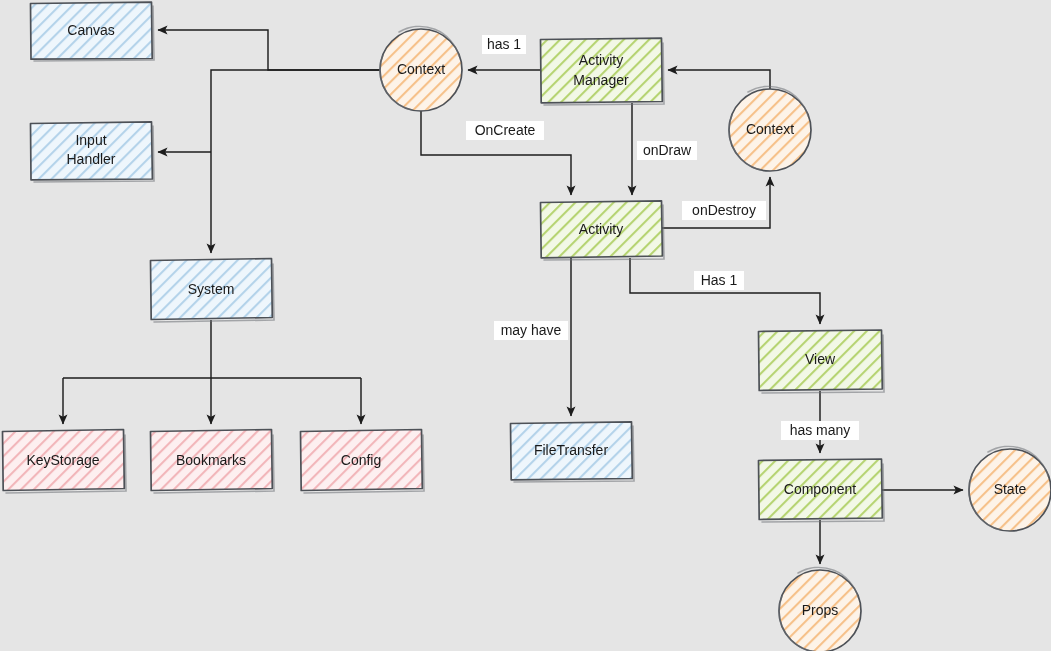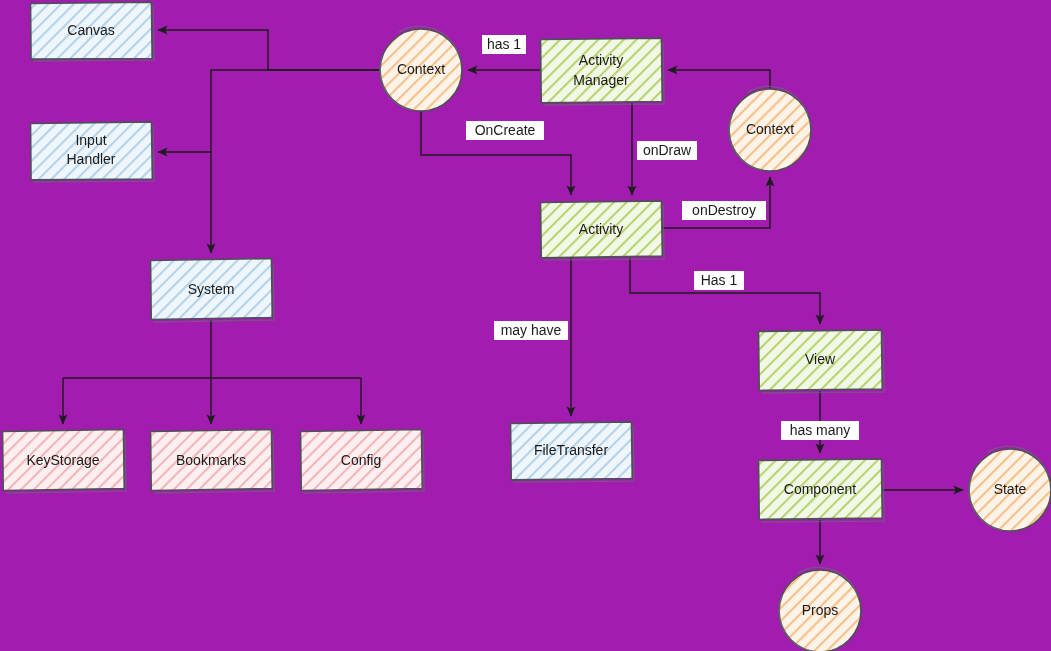--- a/index.html
+++ b/index.html
@@ -8,21 +8,21 @@
     padding: 0;
     background: #ffffff;
   }
   body {
     font-family: "Liberation Sans", sans-serif;
   }
   #canvas-wrap {
     position: relative;
     width: 1051px;
     height: 651px;
-    background: #a21caf;
+    background: #e5e5e5;
     overflow: hidden;
   }
   svg#diagram {
     display: block;
     width: 1051px;
     height: 651px;
   }
   .node-label {
     font-family: "Liberation Sans", sans-serif;
     font-size: 14px;

